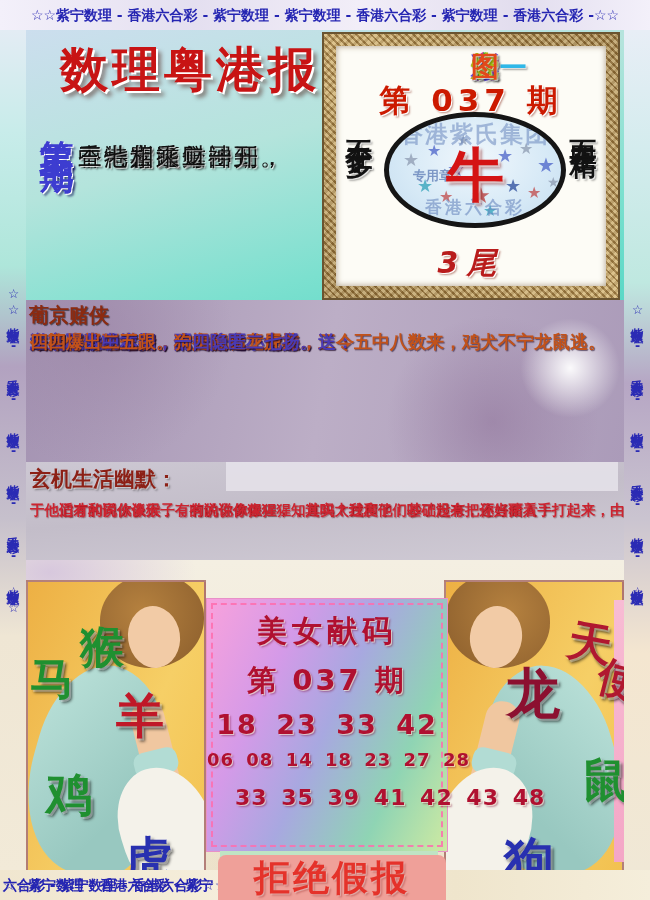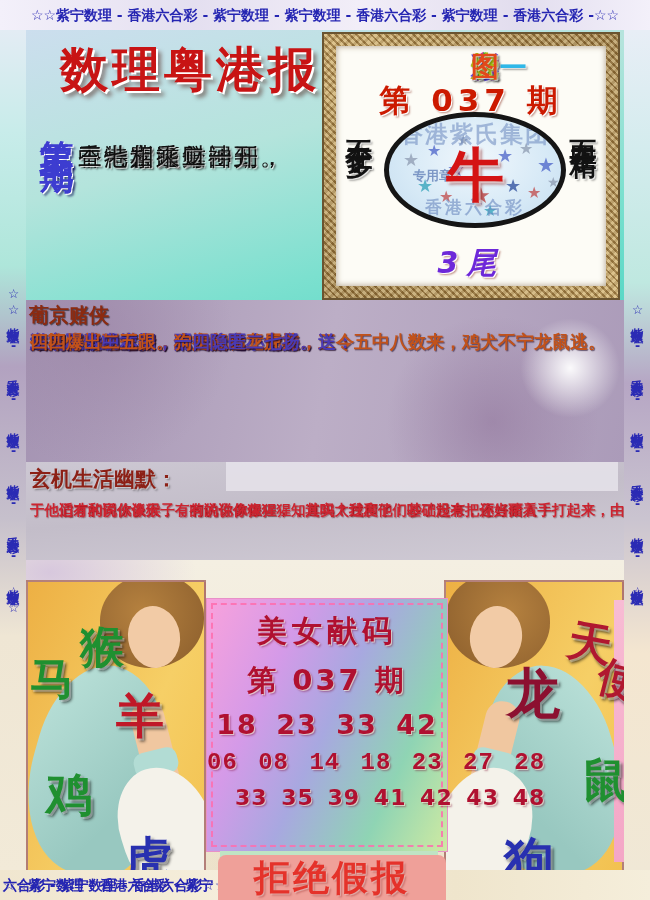--- a/index.html
+++ b/index.html
@@ -61,21 +61,21 @@
   .stamp-arc-top{left:0;top:2px;width:100%;text-align:center;font-size:23px;font-weight:bold;
     color:rgba(105,135,190,.55);letter-spacing:2px;z-index:2;white-space:nowrap;}
   .stamp-seal{left:24px;top:50px;font-size:13px;font-weight:bold;color:rgba(100,130,185,.8);z-index:2;}
   .stamp-animal{left:0;top:20px;width:100%;text-align:center;font-size:58px;font-weight:bold;
     color:#d41414;z-index:3;text-shadow:2px 2px 0 rgba(255,255,255,.5),3px 3px 3px rgba(120,0,0,.5);}
   .stamp-arc-bottom{left:0;bottom:4px;width:100%;text-align:center;font-size:17px;font-weight:bold;
     color:rgba(105,135,190,.6);letter-spacing:3px;z-index:2;white-space:nowrap;}
   .stamp-stars{left:0;top:0;width:100%;height:100%;z-index:1;}
   .stamp-stars span{opacity:.75;line-height:1;}
   .fc-tail{left:0;bottom:2px;width:270px;text-align:center;font-size:30px;font-weight:bold;
-    font-style:italic;letter-spacing:8px;color:#6d28d9;
+    font-style:italic;letter-spacing:8px;color:#b91c1c;
     text-shadow:1px 1px 0 #fff,2px 2px 2px rgba(120,20,0,.45);}
 
   
   .sec-tips{left:26px;top:300px;width:598px;height:162px;z-index:1;overflow:hidden;
     background:
       radial-gradient(circle at 91% 42%, rgba(255,255,255,.95) 0%, rgba(255,255,255,0) 9%),
       radial-gradient(circle at 78% 75%, rgba(140,110,150,.5) 0%, rgba(140,110,150,0) 22%),
       radial-gradient(circle at 12% 20%, rgba(150,125,160,.45) 0%, rgba(150,125,160,0) 25%),
       linear-gradient(100deg,#a493b2 0%,#bcaec6 50%,#ab9bb9 100%);}
   .tips-header{left:3px;top:2px;font-size:20px;font-weight:bold;color:#8c2a10;
@@ -132,21 +132,21 @@
   
   .codes-panel{left:180px;top:38px;width:242px;height:254px;border:1px solid #e890c8;
     background:linear-gradient(115deg,#f9a2dc 0%,#d49ae8 28%,#a8a8e0 50%,#8fd4b4 76%,#cfeaa2 100%);}
   .codes-panel::before{content:"";position:absolute;left:4px;top:4px;right:4px;bottom:4px;
     border:2px dashed rgba(255,110,175,.85);}
   .codes-panel div{left:0;width:100%;text-align:center;font-weight:bold;white-space:nowrap;
     color:#b01030;text-shadow:1px 1px 0 rgba(255,255,230,.6),2px 2px 2px rgba(120,0,40,.4);}
   .cp-title{top:12px;font-size:30px;letter-spacing:5px;}
   .cp-issue{top:62px;font-size:29px;letter-spacing:3px;}
   .cp-row1{top:110px;font-size:27px;letter-spacing:2px;word-spacing:7px;color:#a81226;}
-  .cp-row2{top:150px;font-size:24px;letter-spacing:1px;word-spacing:5px;color:#a81226;font-family:Liberation Mono, monospace;}
+  .cp-row2{top:150px;font-size:18px;letter-spacing:1px;word-spacing:5px;color:#a81226;}
   .cp-row3{top:186px;font-size:22px;letter-spacing:1px;word-spacing:5px;color:#a81226;margin-left:28px;}
   .cp-footer{top:224px;font-size:22px;letter-spacing:1px;}
   .mint-strip{left:194px;top:291px;width:218px;height:8px;background:#bfe4c4;}
 
   
   .badge{left:218px;top:855px;width:228px;height:45px;z-index:5;background:#efa099;
     border-radius:8px 8px 0 0;text-align:center;line-height:46px;font-size:36px;font-weight:bold;
     color:#e5322a;letter-spacing:3px;text-shadow:1px 1px 1px rgba(255,255,255,.4),2px 2px 2px rgba(120,0,0,.3);}
 </style>
 </head>

